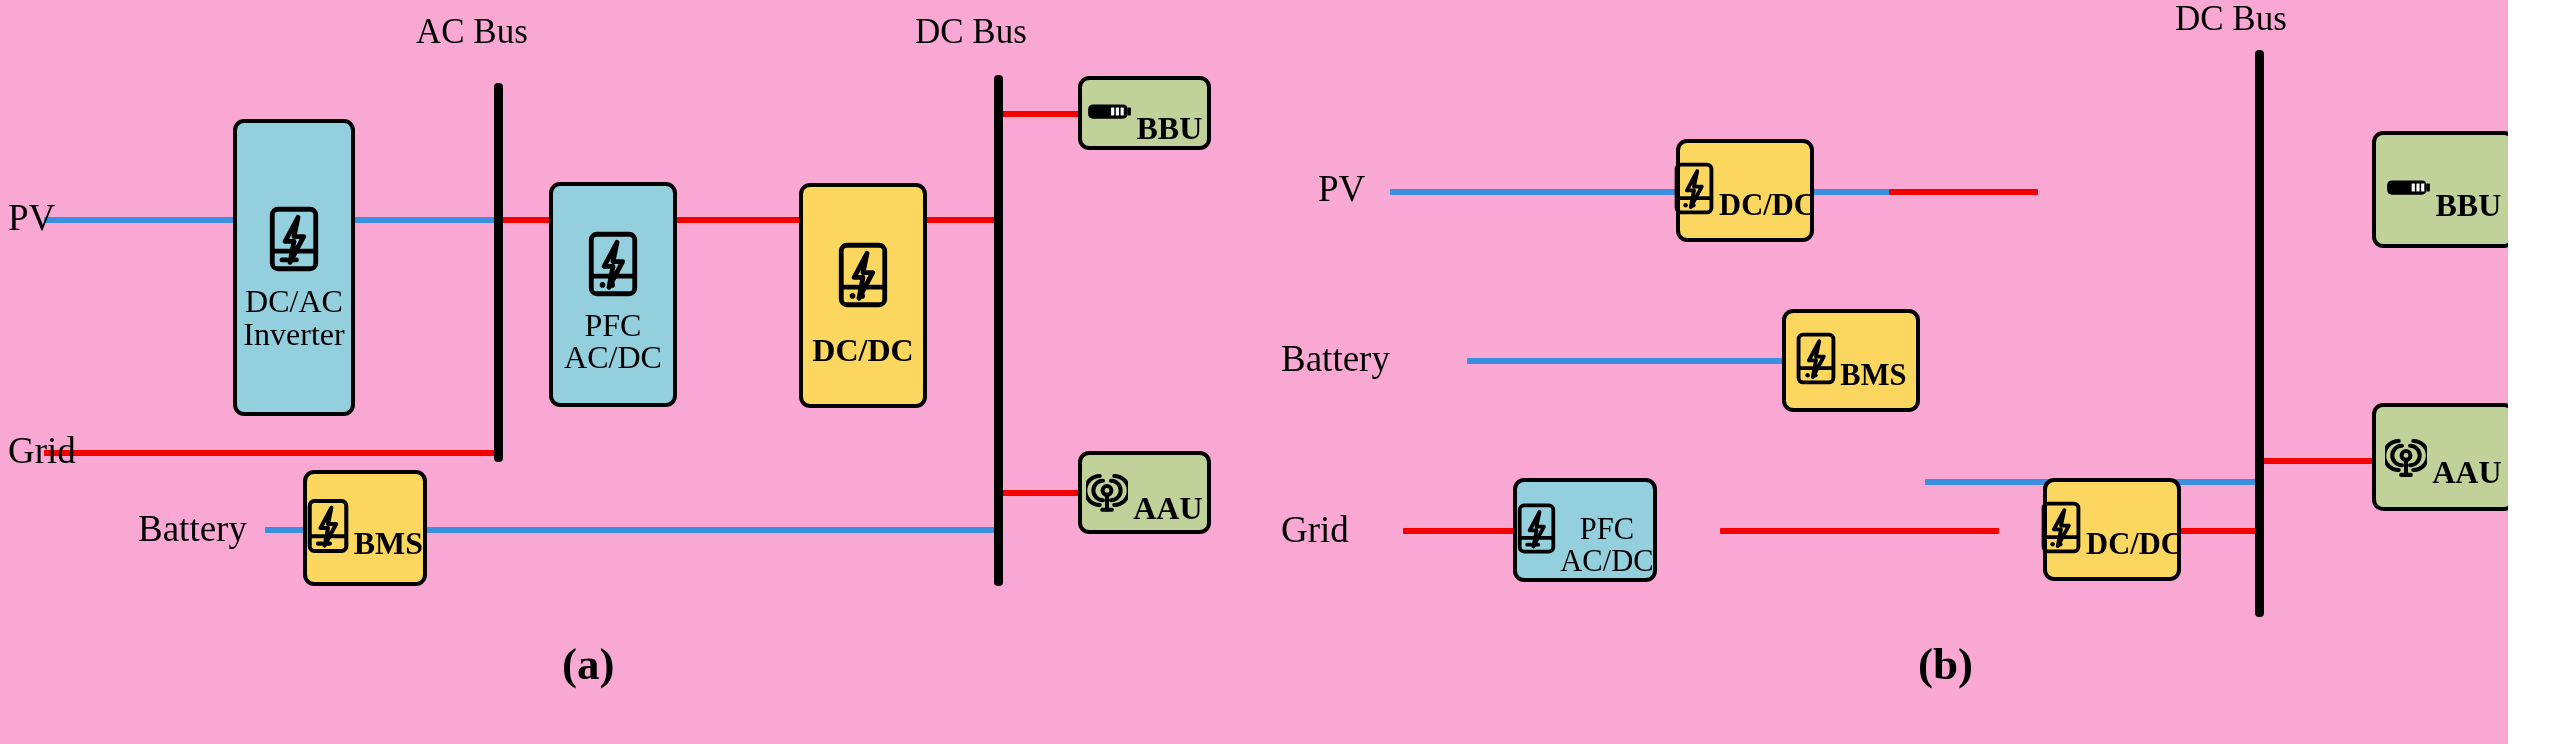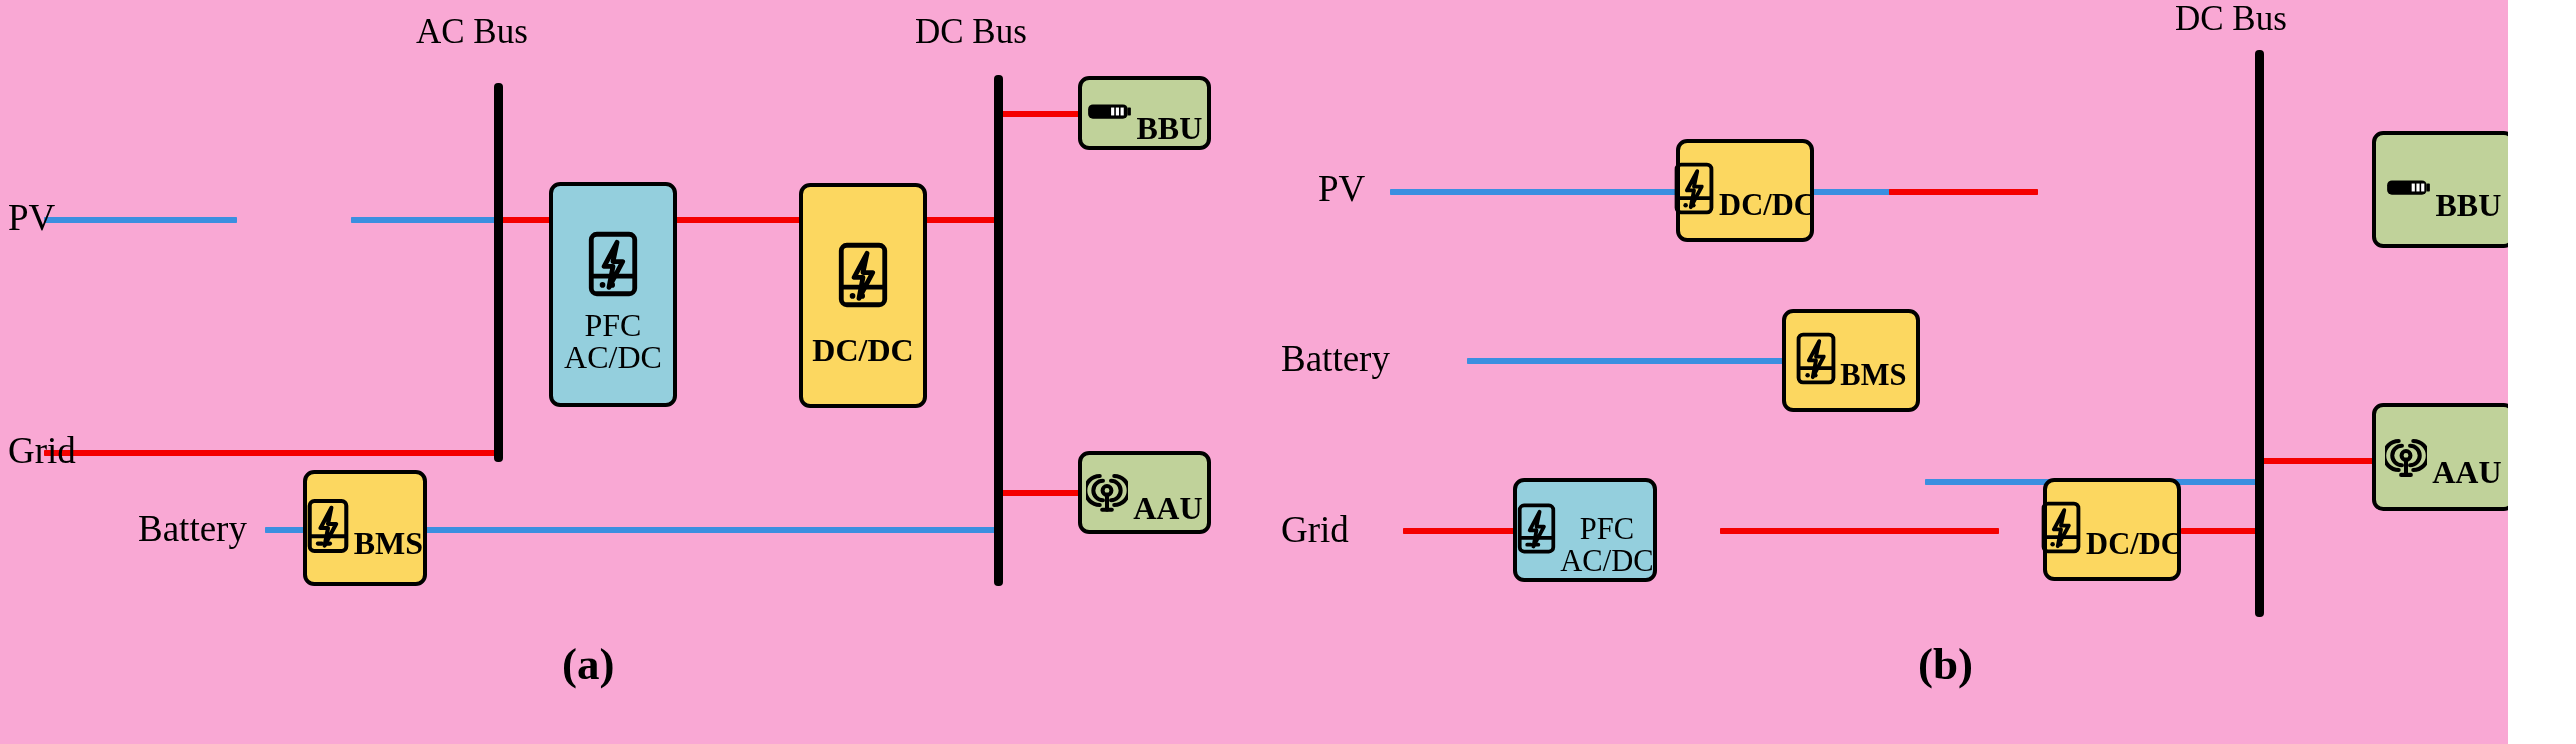--- a/index.html
+++ b/index.html
@@ -125,20 +125,33 @@
     <div class="bus" style="left:494px; top:83px; height:379px;"></div>
     <div class="bus-label" style="left:416px; top:13.6px;">AC Bus</div>
 
     <div class="bus" style="left:994px; top:75px; height:511px;"></div>
     <div class="bus-label" style="left:915px; top:13.6px;">DC Bus</div>
 
     <div class="src-label" style="left:8px; top:199px;">PV</div>
     <div class="src-label" style="left:8px; top:432px;">Grid</div>
     <div class="src-label" style="left:138px; top:510px;">Battery</div>
 
+    <div class="block blue stackv" style="left:233px; top:119px; width:122px; height:297px; padding-top:21px;">
+      <span class="conv-icon">
+        <svg width="50" height="66" viewBox="0 0 62 82">
+          <rect x="4" y="4" width="54" height="74" rx="7" ry="7" fill="none" stroke="#000" stroke-width="6"></rect>
+          <line x1="4" y1="56" x2="58" y2="56" stroke="#000" stroke-width="6"></line>
+          <path d="M36 14 L20 44 L31 44 L26 70 L43 38 L31 38 Z" fill="none" stroke="#000" stroke-width="6" stroke-linejoin="round" stroke-linecap="round"></path>
+          <line x1="16" y1="67" x2="22" y2="67" stroke="#000" stroke-width="6" stroke-linecap="round"></line>
+          <line x1="28" y1="67" x2="34" y2="67" stroke="#000" stroke-width="6" stroke-linecap="round"></line>
+        </svg>
+      </span>
+      <span class="blk-text" style="margin-top:8px;">DC/AC
+Inverter</span>
+    </div>
 
     <div class="block blue stackv" style="left:549px; top:182px; width:128px; height:225px; padding-top:16px;">
       <span class="conv-icon">
         <svg width="50" height="66" viewBox="0 0 62 82">
           <rect x="4" y="4" width="54" height="74" rx="7" ry="7" fill="none" stroke="#000" stroke-width="6"></rect>
           <line x1="4" y1="56" x2="58" y2="56" stroke="#000" stroke-width="6"></line>
           <path d="M36 14 L20 44 L31 44 L26 70 L43 38 L31 38 Z" fill="none" stroke="#000" stroke-width="6" stroke-linejoin="round" stroke-linecap="round"></path>
           <circle cx="18" cy="67" r="3.5" fill="#000"></circle>
           <circle cx="30" cy="67" r="3.5" fill="#000"></circle>
         </svg>

